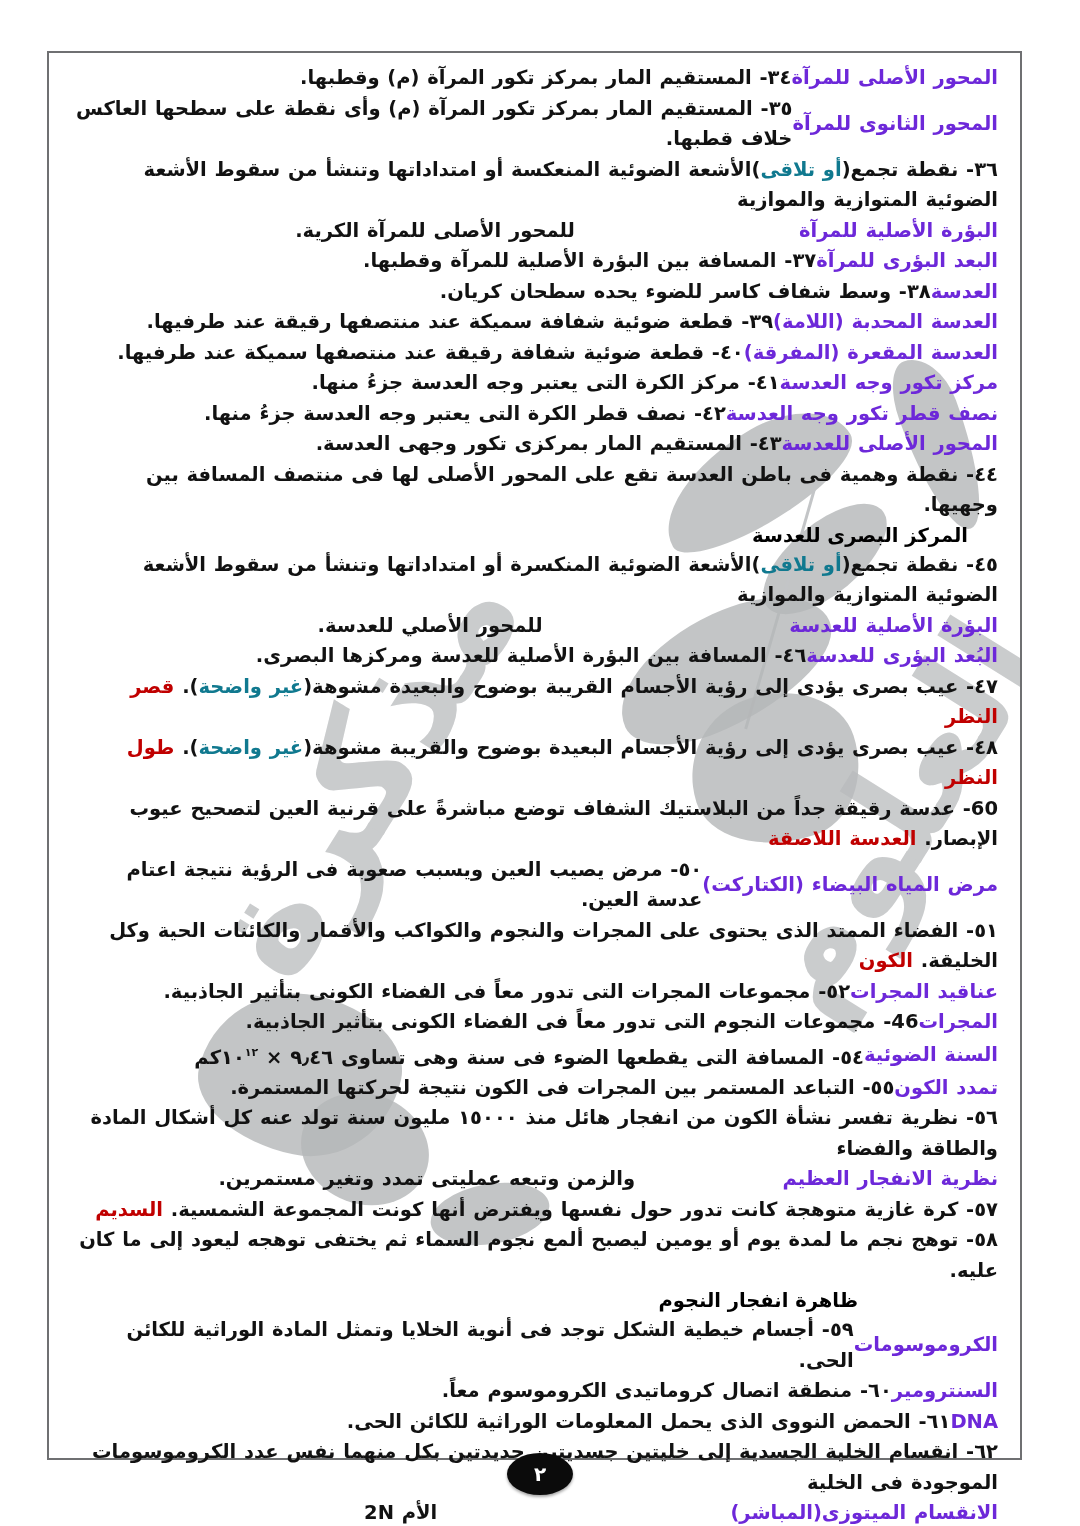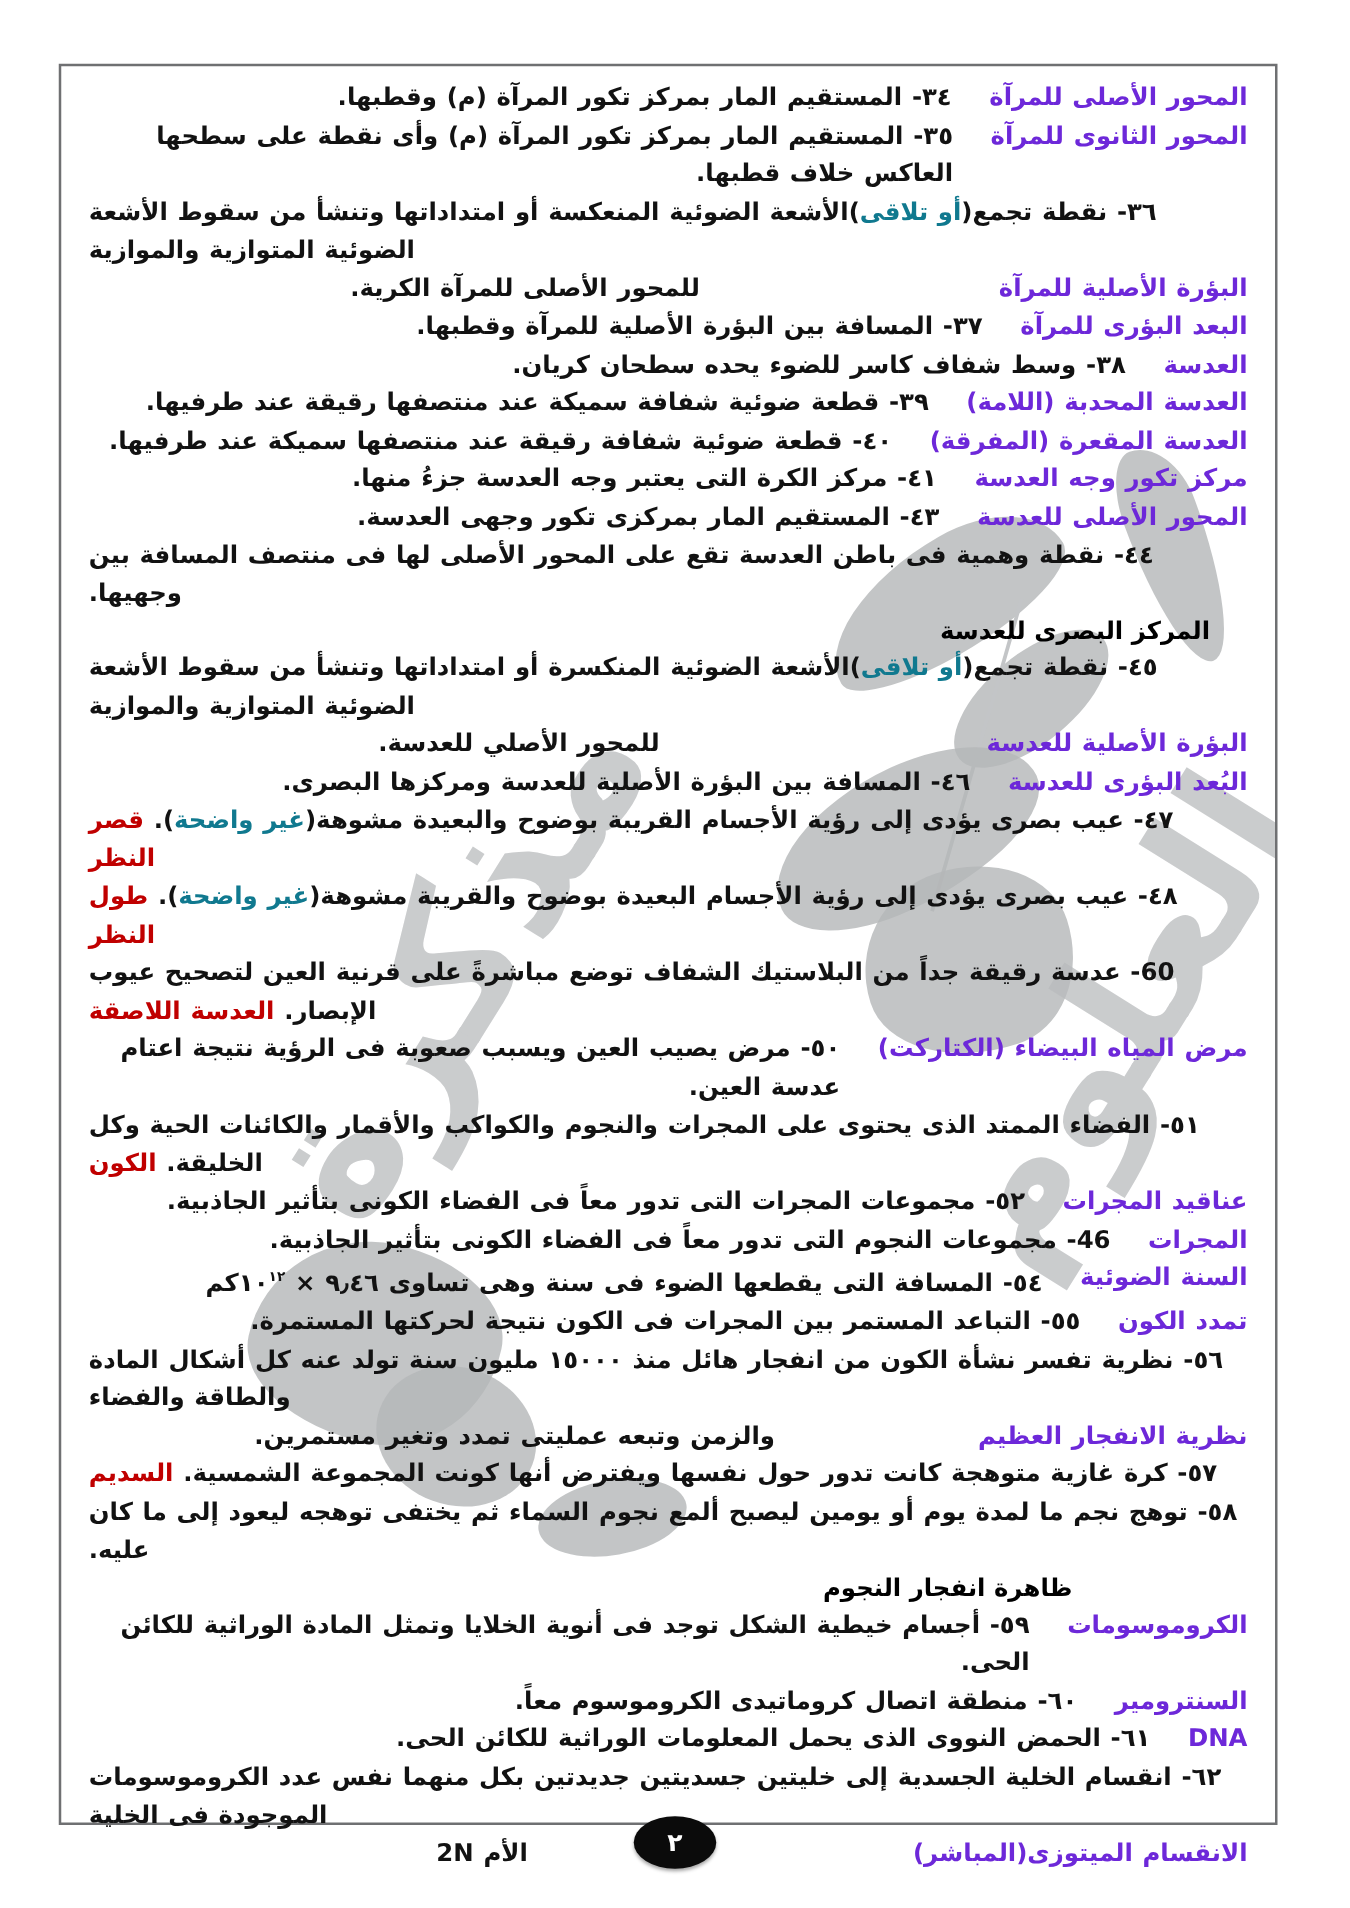--- a/index.html
+++ b/index.html
@@ -115,44 +115,43 @@
   .line {
     direction: rtl;
     text-align: right;
     font-size: 19.5px;
     line-height: 30.5px;
     font-weight: bold;
     color: #121212;
     white-space: normal;
     word-spacing: 1px;
   }
-  .line.rightish{ text-align: left; }
+  .line.rightish{ text-align: right; }
 
   
   .ans {
     color: #c00000;
     font-weight: bold;
   }
   .ans-block {
     display: block;
     text-align: center;
     color: #000000;
     font-weight: bold;
     font-size: 19.5px;
     line-height: 29px;
     direction: rtl;
   }
   
   .row {
     display: flex;
     flex-direction: row-reverse;
-    align-items: flex-start;
+    align-items: center;
     width: 100%;
     direction: rtl;
-    gap: 30px;
   }
   .row .body {
     flex: 1 1 auto;
     text-align: right;
     direction: rtl;
   }
   .row .ansCol {
     flex: 0 0 auto;
     color: #6d28d9;
     font-weight: bold;
@@ -275,20 +274,26 @@
       </div>
     </div>
 
     <div class="entry">
       <div class="row">
         <div class="body line"><span>٤١-</span> <span>مركز الكرة التى يعتبر وجه العدسة جزءُ منها.</span></div>
         <div class="ansCol line">مركز تكور وجه العدسة</div>
       </div>
     </div>
 
+    <div class="entry">
+      <div class="row">
+        <div class="body line"><span>٤٢-</span> <span>نصف قطر الكرة التى يعتبر وجه العدسة جزءُ منها.</span></div>
+        <div class="ansCol line">نصف قطر تكور وجه العدسة</div>
+      </div>
+    </div>
 
     <div class="entry">
       <div class="row">
         <div class="body line"><span>٤٣-</span> <span>المستقيم المار بمركزى تكور وجهى العدسة.</span></div>
         <div class="ansCol line">المحور الأصلى للعدسة</div>
       </div>
     </div>
 
     <div class="entry">
       <div class="line rightish">

